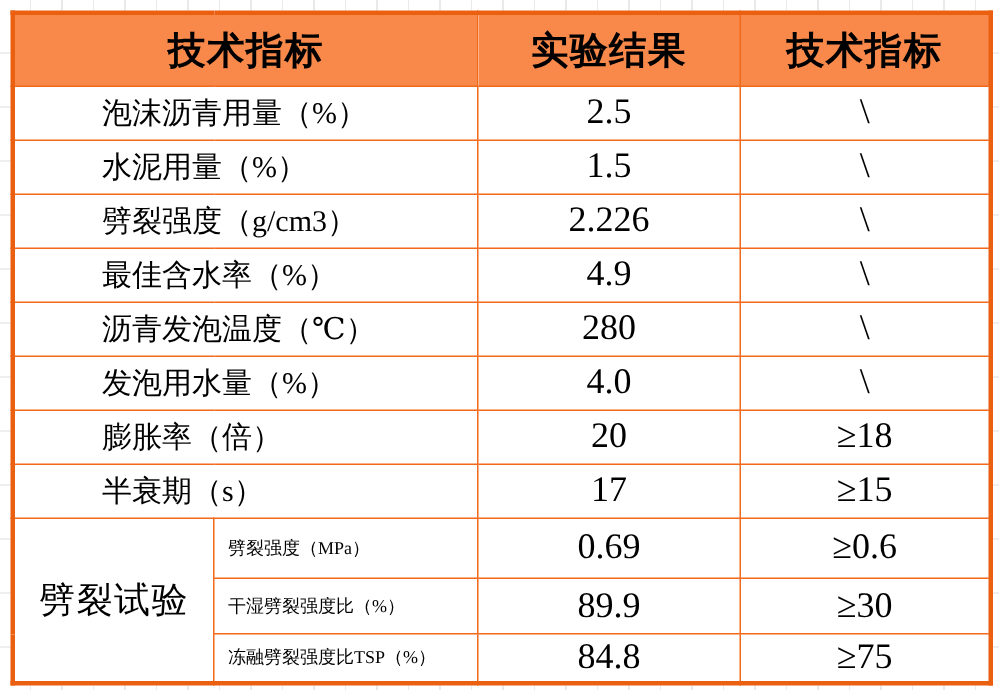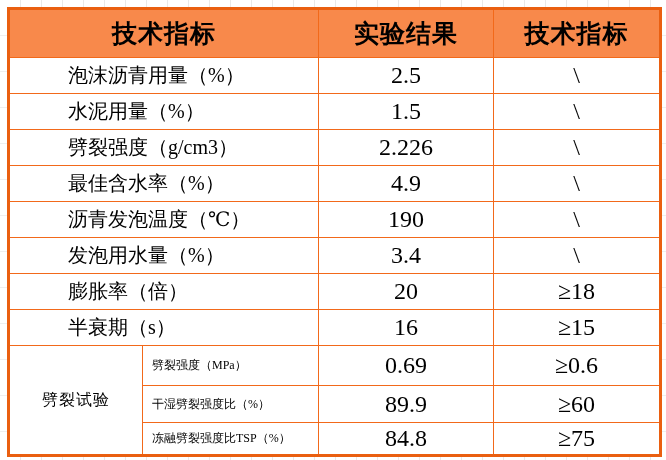--- a/index.html
+++ b/index.html
@@ -54,21 +54,21 @@
     padding-left:58px;
     font-size:20px;
   }
   td.val, td.req{
     font-size:24px;
   }
   tr.sub-row-0{height:40px;}
   tr.sub-row-1{height:37px;}
   tr.sub-row-2{height:33px;}
   td.group{
-    font-size:16px;
+    font-size:24px;
     letter-spacing:1px;
   }
   td.sub{
     text-align:left;
     padding-left:9px;
     font-size:12px;
   }
 </style>
 </head>
 <body>
@@ -103,48 +103,48 @@
       <td class="val">2.226</td>
       <td class="req">\</td>
     </tr>
     <tr class="data-row">
       <td colspan="2" class="ind">最佳含水率（%）</td>
       <td class="val">4.9</td>
       <td class="req">\</td>
     </tr>
     <tr class="data-row">
       <td colspan="2" class="ind">沥青发泡温度（℃）</td>
-      <td class="val">190</td>
+      <td class="val">280</td>
       <td class="req">\</td>
     </tr>
     <tr class="data-row">
       <td colspan="2" class="ind">发泡用水量（%）</td>
-      <td class="val">3.4</td>
+      <td class="val">4.0</td>
       <td class="req">\</td>
     </tr>
     <tr class="data-row">
       <td colspan="2" class="ind">膨胀率（倍）</td>
       <td class="val">20</td>
       <td class="req">≥18</td>
     </tr>
     <tr class="data-row">
       <td colspan="2" class="ind">半衰期（s）</td>
-      <td class="val">16</td>
+      <td class="val">17</td>
       <td class="req">≥15</td>
     </tr>
     <tr class="sub-row-0">
       <td rowspan="3" class="group">劈裂试验</td>
       <td class="sub">劈裂强度（MPa）</td>
       <td class="val">0.69</td>
       <td class="req">≥0.6</td>
     </tr>
     <tr class="sub-row-1">
       <td class="sub">干湿劈裂强度比（%）</td>
       <td class="val">89.9</td>
-      <td class="req">≥60</td>
+      <td class="req">≥30</td>
     </tr>
     <tr class="sub-row-2">
       <td class="sub">冻融劈裂强度比TSP（%）</td>
       <td class="val">84.8</td>
       <td class="req">≥75</td>
     </tr>
   </tbody>
 </table>
 
 </body></html>

